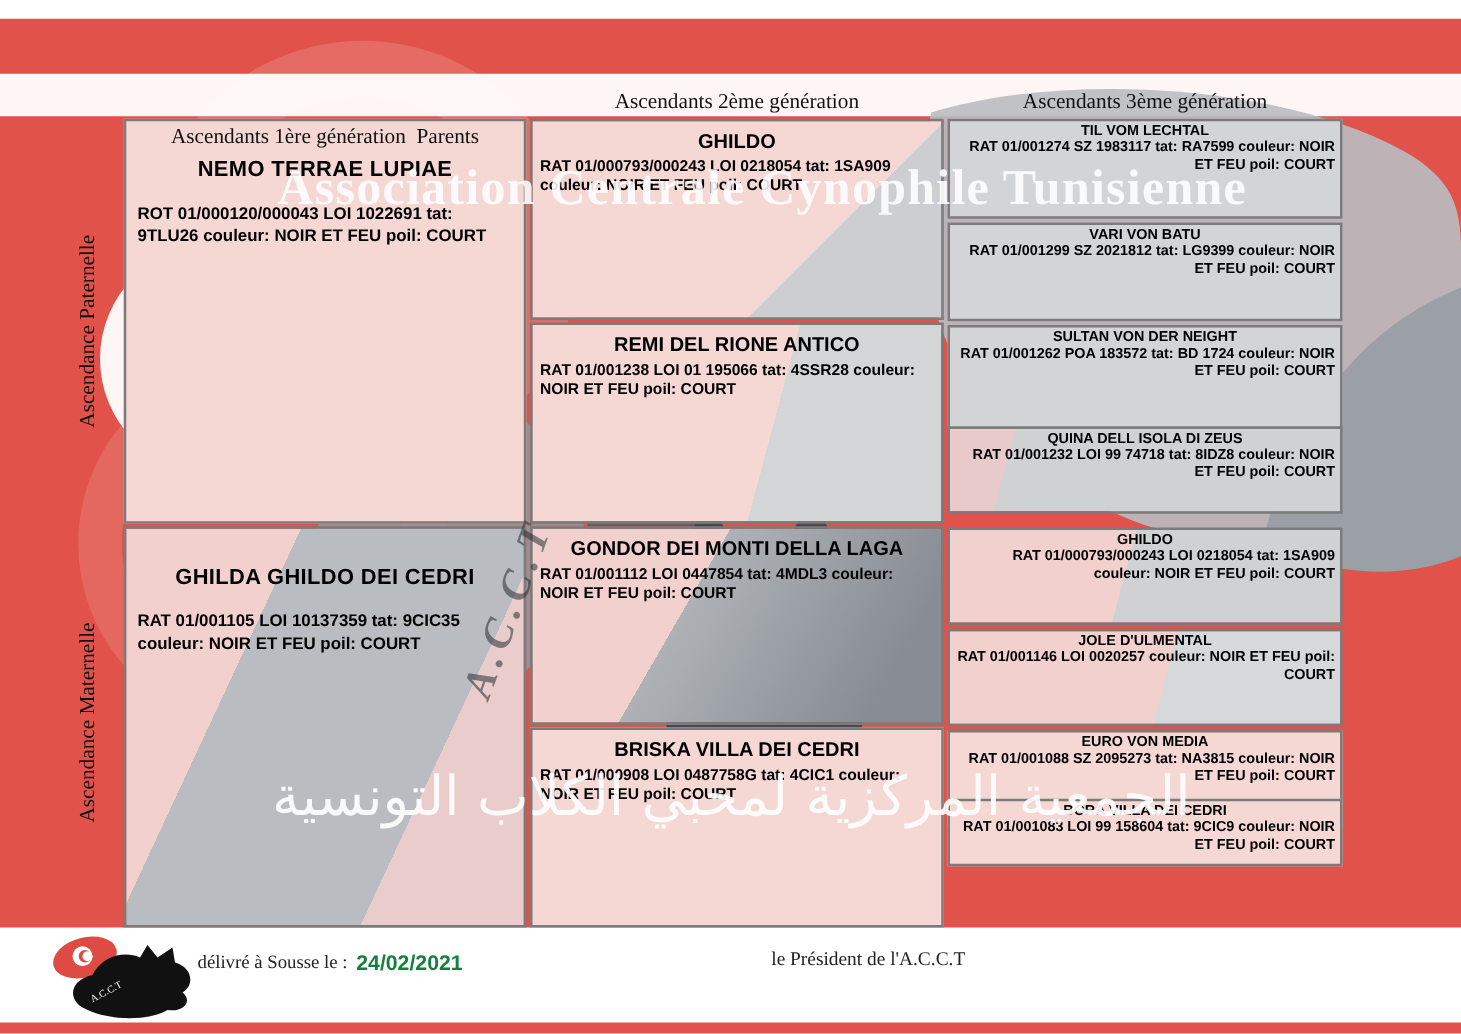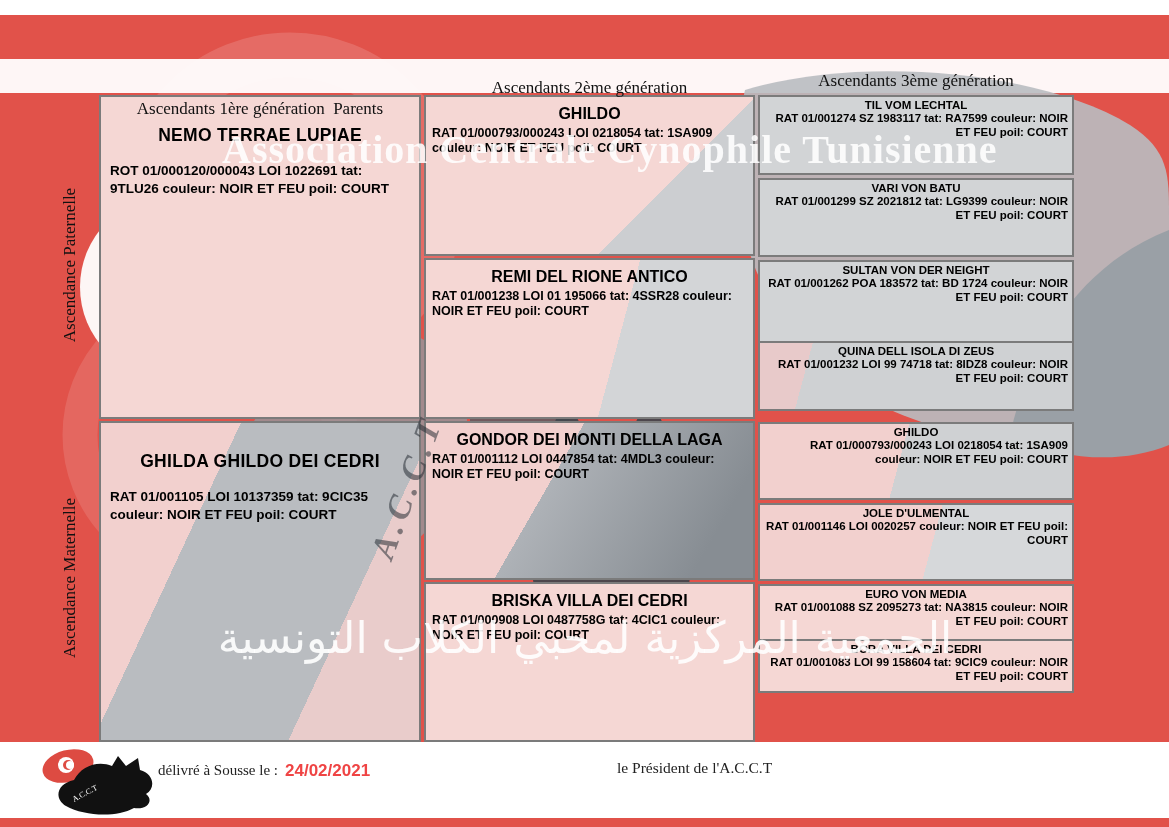--- a/index.html
+++ b/index.html
@@ -7,21 +7,21 @@
         font-family:"Liberation Sans",sans-serif;}
 
   .red-band{position:absolute;left:0;top:15px;width:1169px;height:727px;background:#e1524a;z-index:0;}
   .header-band{position:absolute;left:0;top:59px;width:1169px;height:34px;background:rgba(255,255,255,.95);z-index:1;}
   .bottom-strip{position:absolute;left:0;top:818px;width:1169px;height:9px;background:#e1524a;z-index:0;}
   svg.bg-art{position:absolute;left:0;top:15px;z-index:1;}
 
   .col-header{position:absolute;top:71px;font-family:"Liberation Serif",serif;font-size:17px;color:#111;
               text-align:center;z-index:4;white-space:pre;}
   #hdr1{left:99px;width:322px;margin-top:28px;}
-  #hdr2{left:424px;width:331px;margin-top:7px;}
+  #hdr2{left:424px;width:331px;}
   #hdr3{left:758px;width:316px;}
 
   .side-label{position:absolute;width:220px;height:20px;font-family:"Liberation Serif",serif;font-size:17px;
               color:#111;transform:rotate(-90deg);transform-origin:center;white-space:nowrap;
               text-align:center;z-index:4;}
   #side-pat{left:-40px;top:255px;}
   #side-mat{left:-40px;top:568px;}
 
   .box{position:absolute;border:2px solid #7b7b7b;box-sizing:border-box;z-index:2;color:#000;}
   .box .name{text-align:center;font-weight:bold;}
@@ -54,21 +54,21 @@
             font-weight:bold;font-size:40px;letter-spacing:1px;color:rgba(255,255,255,.88);
             z-index:5;pointer-events:none;white-space:nowrap;}
   .wm-arabic{position:absolute;left:100px;top:612px;width:970px;font-size:44px;
              color:rgba(255,255,255,.9);z-index:5;direction:rtl;text-align:center;
              pointer-events:none;font-family:"DejaVu Sans",sans-serif;}
   .wm-acct{position:absolute;left:302px;top:468px;width:210px;text-align:center;transform:rotate(-70deg);
            font-family:"Liberation Serif",serif;font-style:italic;font-weight:bold;font-size:34px;
            letter-spacing:5px;color:rgba(40,45,52,.55);z-index:3;pointer-events:none;}
 
   .f-issued{position:absolute;left:158px;top:762px;font-family:"Liberation Serif",serif;font-size:15px;color:#222;z-index:4;}
-  .f-date{position:absolute;left:285px;top:761px;font-size:17px;font-weight:bold;color:#ef4444;z-index:4;}
+  .f-date{position:absolute;left:285px;top:761px;font-size:17px;font-weight:bold;color:#15803d;z-index:4;}
   .f-president{position:absolute;left:617px;top:759px;font-family:"Liberation Serif",serif;font-size:15.5px;color:#222;z-index:4;}
   #acct-logo{position:absolute;left:36px;top:744px;z-index:4;}
 </style>
 </head>
 <body>
 
 <div id="page">
 
   <div class="red-band"></div>
   <div class="header-band"></div>

